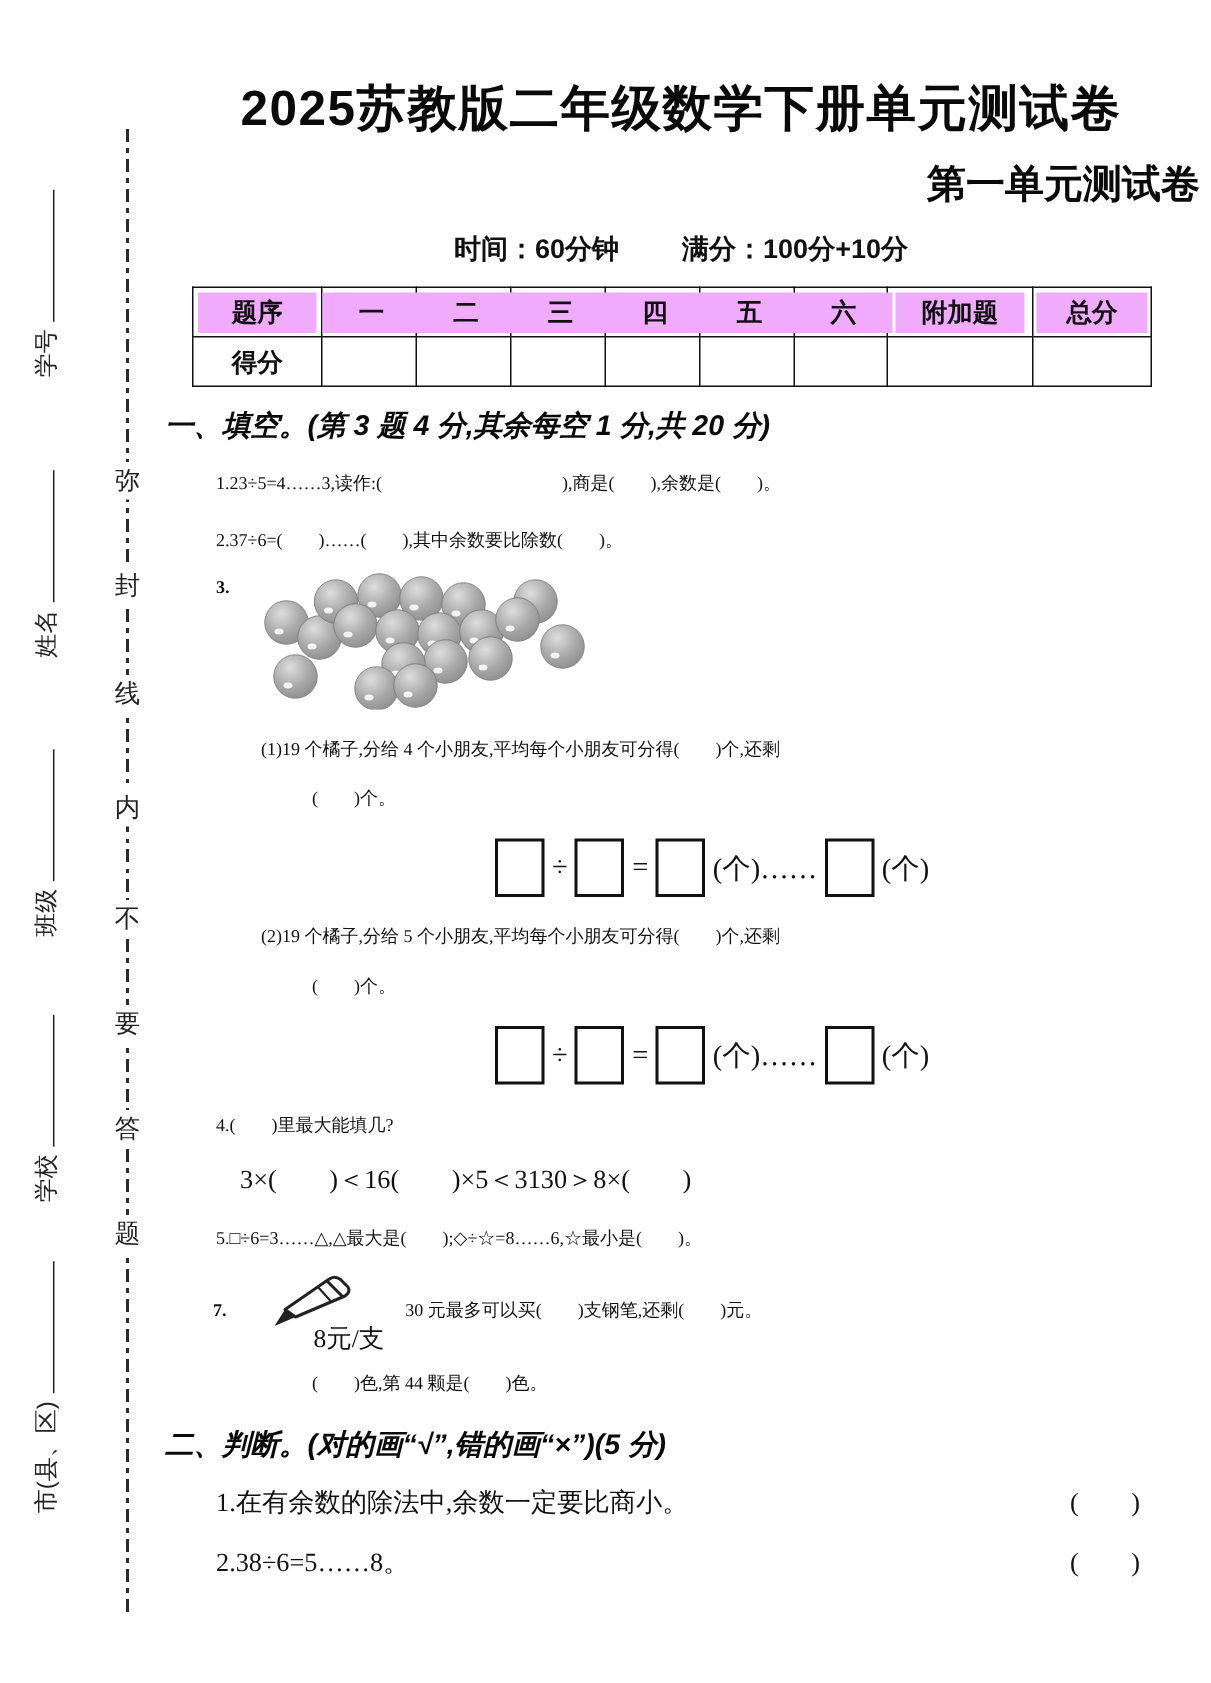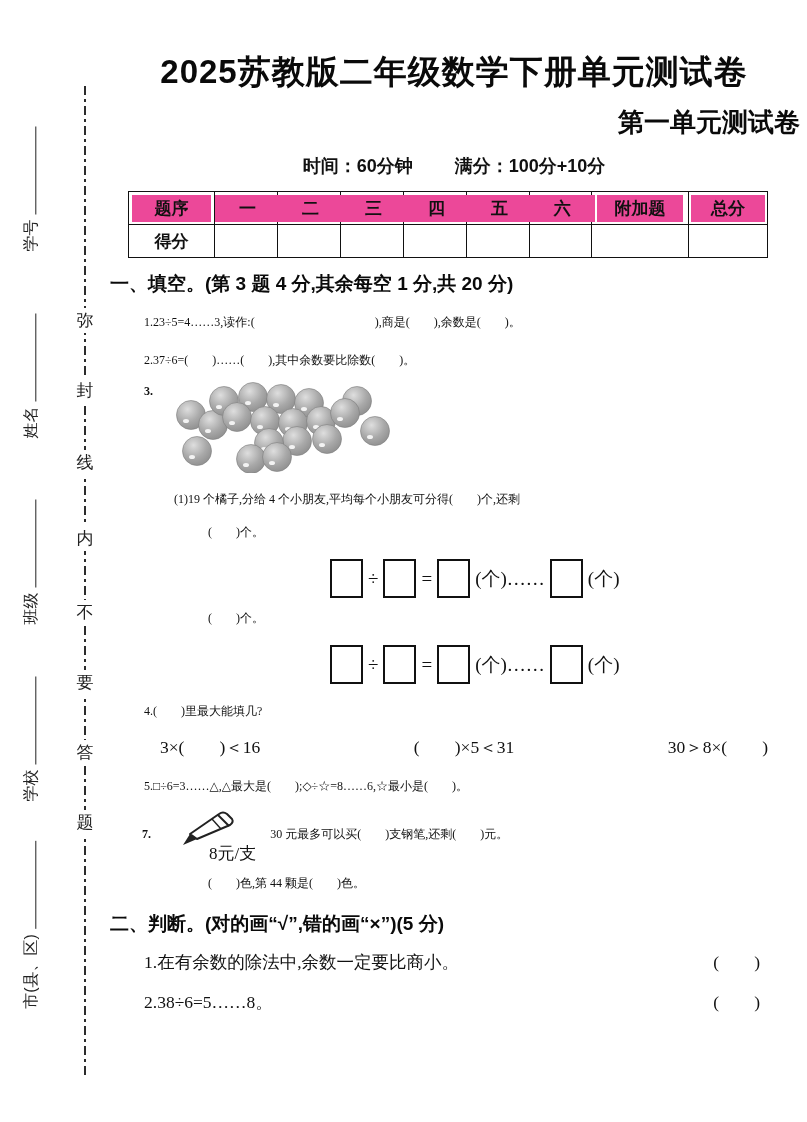--- a/index.html
+++ b/index.html
@@ -44,34 +44,34 @@
   }
   table.score{
     margin:13px 0 0 20px;border-collapse:collapse;table-layout:fixed;
     font-family:"Liberation Sans","DejaVu Sans",sans-serif;
   }
   table.score td{
     border:1.6px solid #111;height:32px;text-align:center;vertical-align:middle;
     font-size:17px;font-weight:bold;padding:0;
   }
   table.score tr.hdr td .tint{
-    display:inline-block;background:#ec4899;padding:2px 14px;min-width:60%;
+    display:inline-block;background:#f0abfc;padding:2px 14px;min-width:60%;
   }
   
   .sec-heading{
     margin:13px 0 0 2px;font-size:19px;font-weight:bold;color:#0a0a0a;
-    font-family:"Liberation Sans","DejaVu Sans",sans-serif;white-space:nowrap;
+    font-family:"Liberation Sans","DejaVu Sans",sans-serif;white-space:nowrap;font-style:italic;
   }
   .q{margin:13px 0 0 36px;font-size:12px;line-height:25px;white-space:nowrap;}
   .sub{margin-left:66px;}
   .cont{margin-left:100px;}
   .q3row{margin:6px 0 0 36px;display:flex;align-items:flex-start;gap:8px;}
   .eq-row{margin:14px 0 0 222px;display:flex;align-items:center;gap:5px;font-size:19px;}
   .eq-box{width:29px;height:35px;border:2px solid #111;display:inline-block;background:#fff;}
-  .q4items{margin:11px 0 0 52px;display:flex;width:608px;justify-content:space-between;font-size:17.5px;white-space:nowrap;}
+  .q4items{margin:11px 0 0 52px;display:flex;width:608px;justify-content:flex-start;font-size:17.5px;white-space:nowrap;}
   .q7row{margin:8px 0 0 34px;display:flex;align-items:center;gap:14px;}
   .penwrap{display:flex;flex-direction:column;align-items:center;line-height:1;}
   .penprice{font-size:17px;margin-top:-4px;margin-left:44px;}
   .jrow{margin:13px 0 0 36px;display:flex;font-size:17.5px;line-height:25px;white-space:nowrap;justify-content:flex-end;}
   .jrow .jtext{flex:1;}
   .jrow .jans{padding-right:40px;}
 </style>
 </head>
 <body>
 
@@ -217,20 +217,21 @@
     <span class="eq-box"></span>
     <span>÷</span>
     <span class="eq-box"></span>
     <span>=</span>
     <span class="eq-box"></span>
     <span>(个)……</span>
     <span class="eq-box"></span>
     <span>(个)</span>
   </div>
 
+  <div class="q sub" style="margin-top:14px">(2)19 个橘子,分给 5 个小朋友,平均每个小朋友可分得(　　)个,还剩</div>
   <div class="q cont" style="margin-top:8px">(　　)个。</div>
 
   <div class="eq-row">
     <span class="eq-box"></span>
     <span>÷</span>
     <span class="eq-box"></span>
     <span>=</span>
     <span class="eq-box"></span>
     <span>(个)……</span>
     <span class="eq-box"></span>

